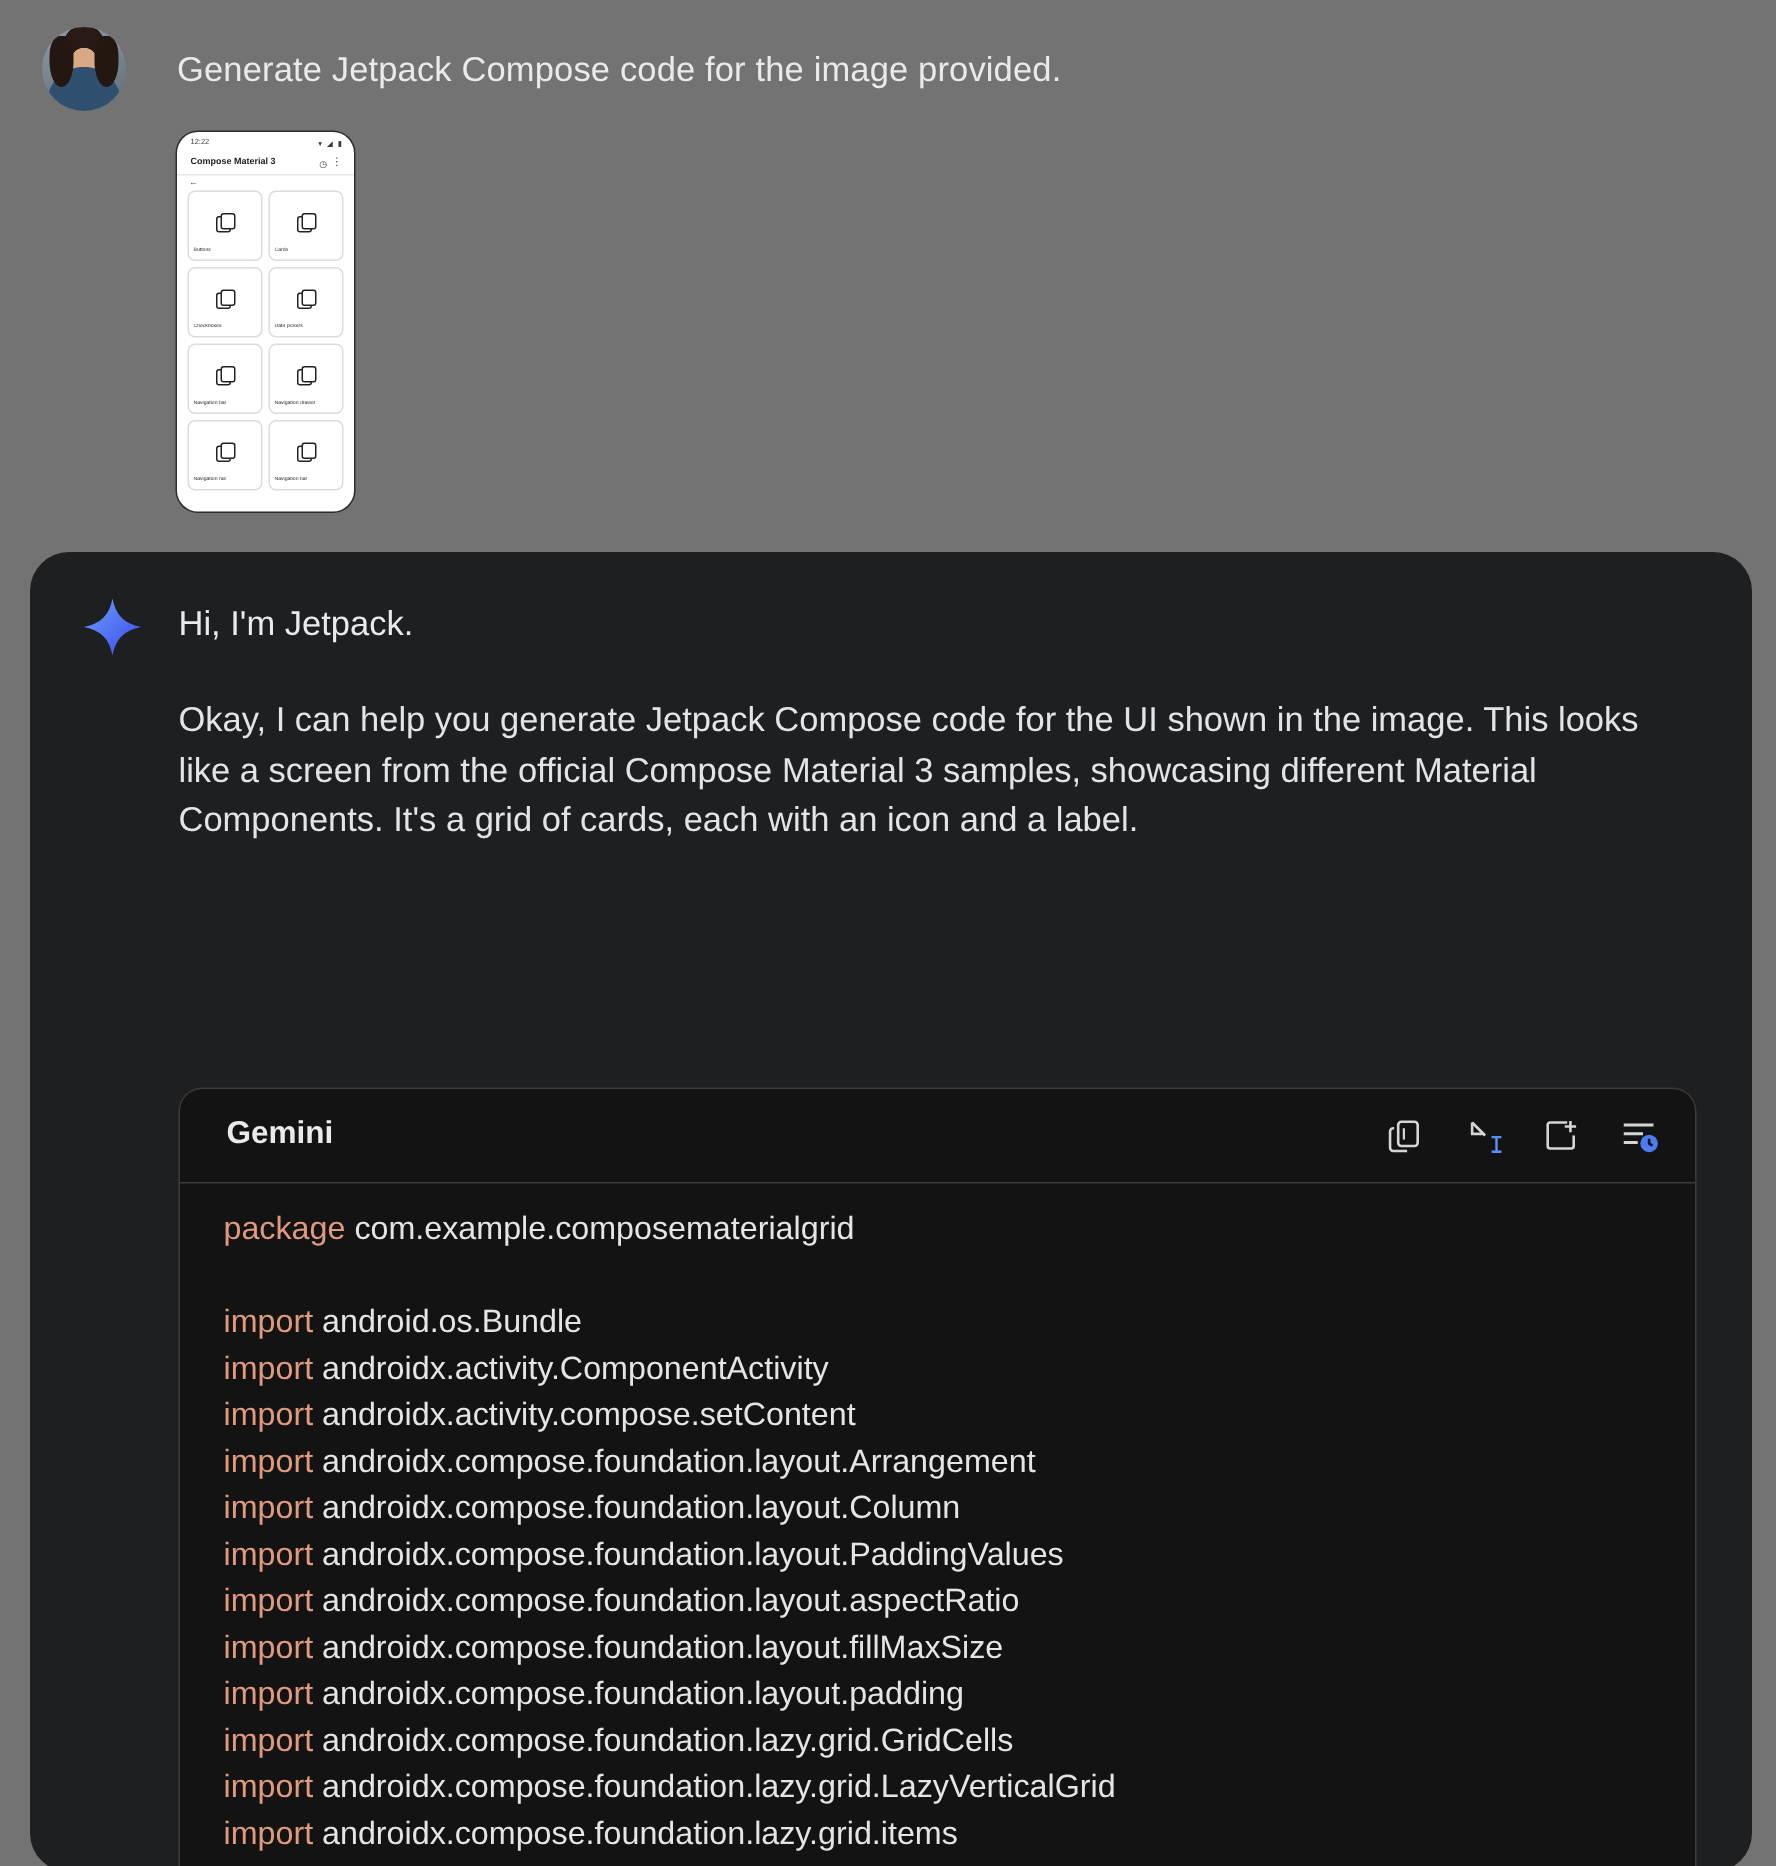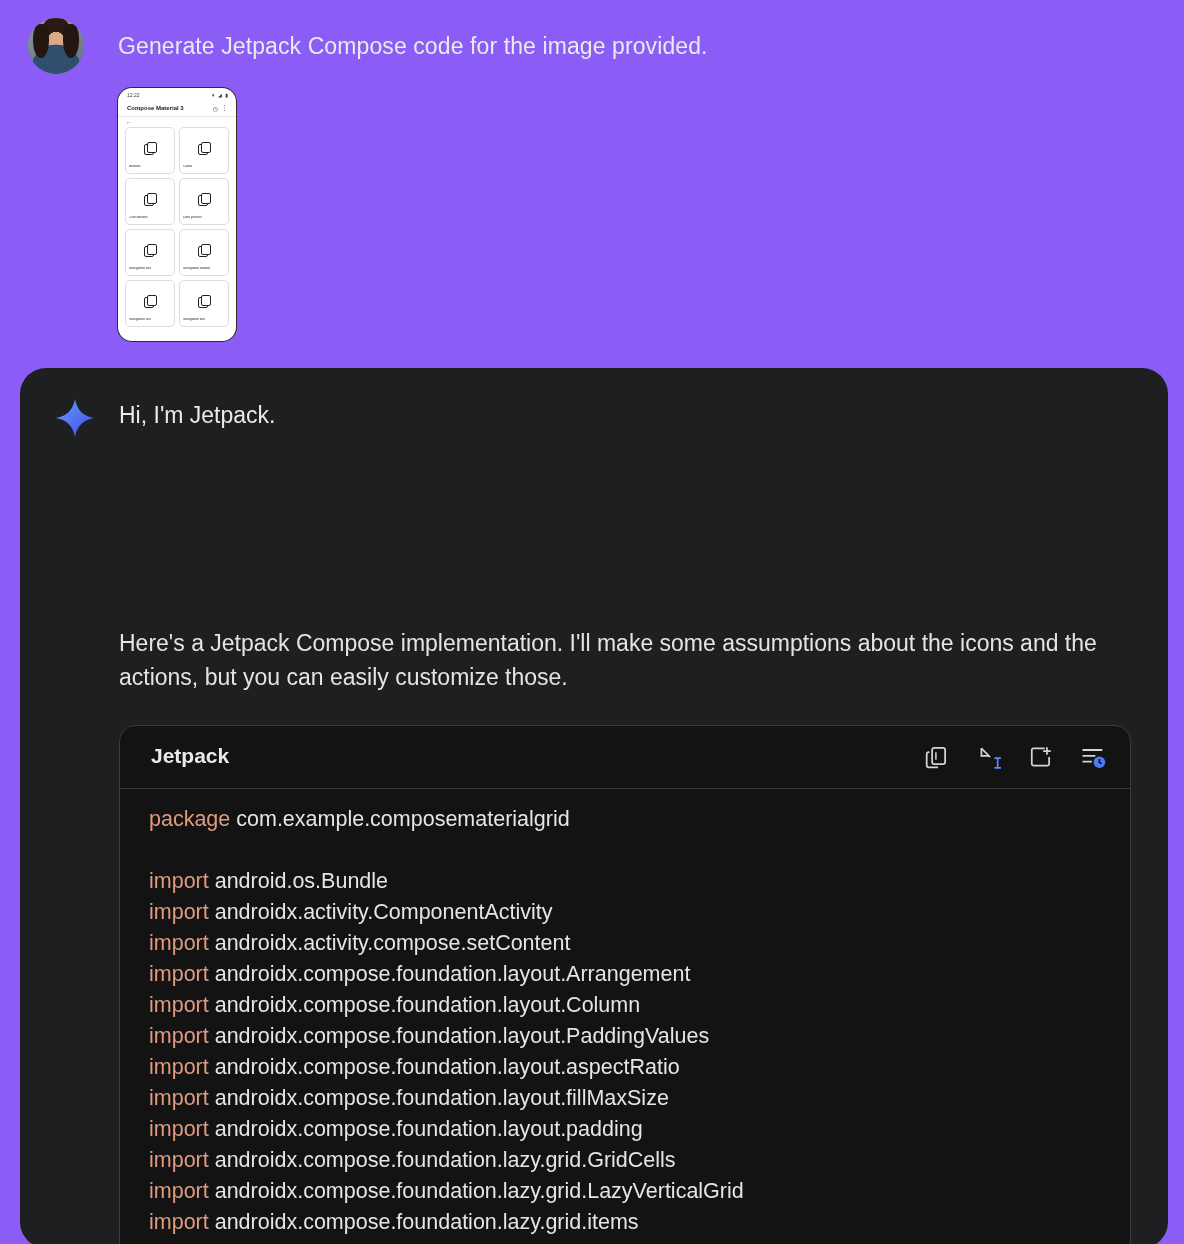--- a/index.html
+++ b/index.html
@@ -10,21 +10,21 @@
     width: 1184px;
     height: 1244px;
     overflow: hidden;
     font-family: "Liberation Sans", sans-serif;
   }
 
   .page {
     position: relative;
     width: 1184px;
     height: 1244px;
-    background: #8b5cf6;
+    background: #737373;
   }
 
   
   .user-turn {
     position: absolute;
     left: 0;
     top: 0;
     width: 1184px;
   }
   .avatar {
@@ -329,25 +329,25 @@
             <stop offset="0%" stop-color="#6aa1ff"></stop>
             <stop offset="60%" stop-color="#4e6bf0"></stop>
             <stop offset="100%" stop-color="#3f4fe0"></stop>
           </linearGradient>
         </defs>
         <path d="M20 1 C22 12 28 18 39 20 C28 22 22 28 20 39 C18 28 12 22 1 20 C12 18 18 12 20 1 Z" fill="url(#g1)"></path>
       </svg>
     </div>
 
     <div class="assistant-greeting">Hi, I'm Jetpack.</div>
-    <div class="para p2">Here's a Jetpack Compose implementation. I'll make some assumptions about the icons and the actions, but you can easily customize those.</div>
+    <div class="para p1">Okay, I can help you generate Jetpack Compose code for the UI shown in the image. This looks like a screen from the official Compose Material 3 samples, showcasing different Material Components. It's a grid of cards, each with an icon and a label.</div>
 
     <div class="codeblock">
       <div class="code-header">
-        <div class="code-lang">Jetpack</div>
+        <div class="code-lang">Gemini</div>
         <div class="code-actions">
 
           <div class="act">
             <svg width="26" height="26" viewBox="0 0 24 24" fill="none" stroke="#d4d5d7" stroke-width="1.6">
               <rect x="7.5" y="3.5" width="12" height="15" rx="2"></rect>
               <path d="M5 7.5 H4.5 A2 2 0 0 0 2.5 9.5 V19.5 A2 2 0 0 0 4.5 21.5 H13"></path>
               <path d="M11 7.5 V14.5" stroke-width="1.4"></path>
             </svg>
           </div>
 

